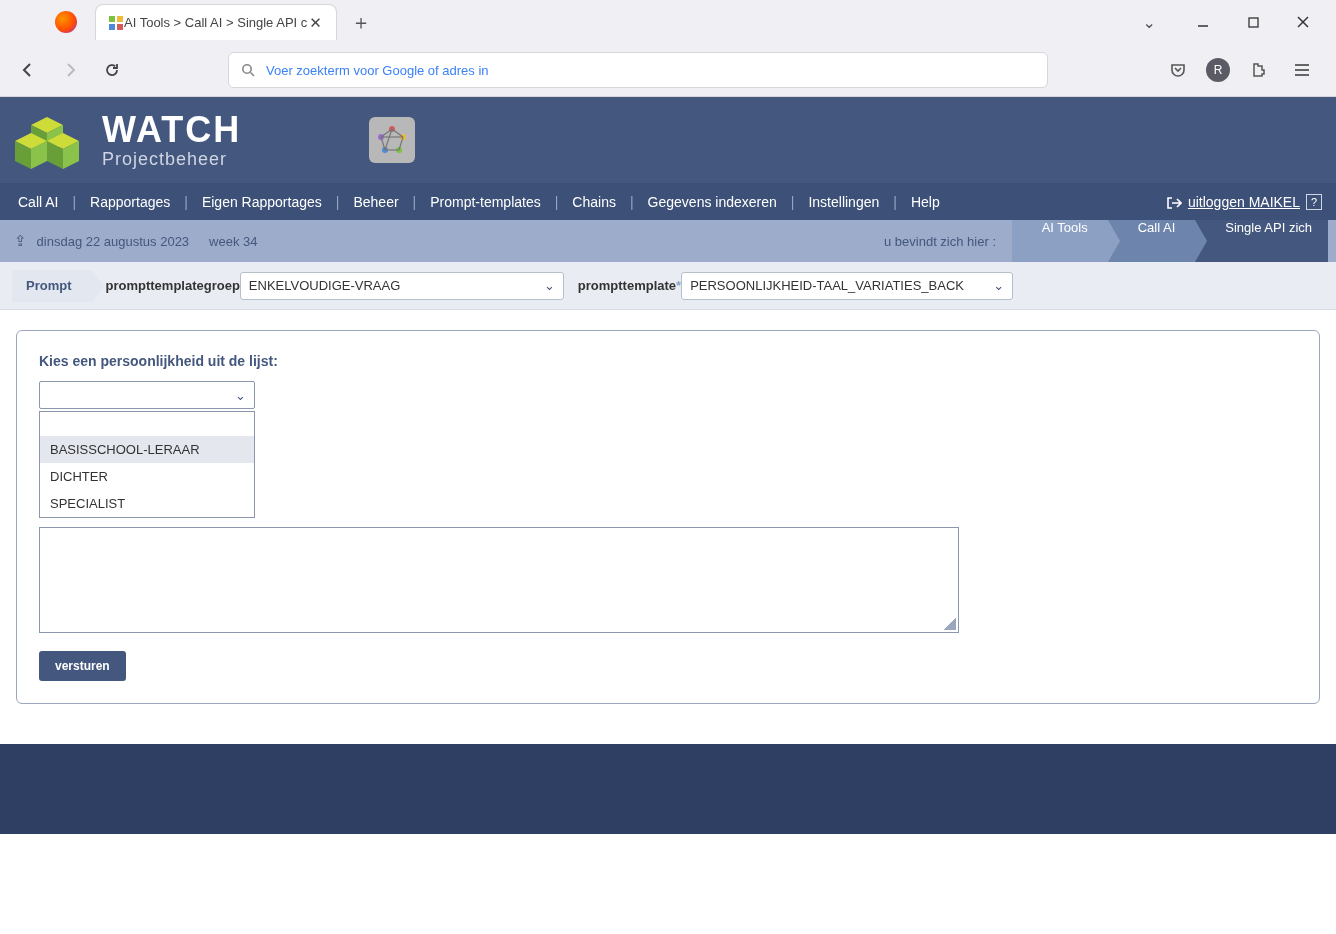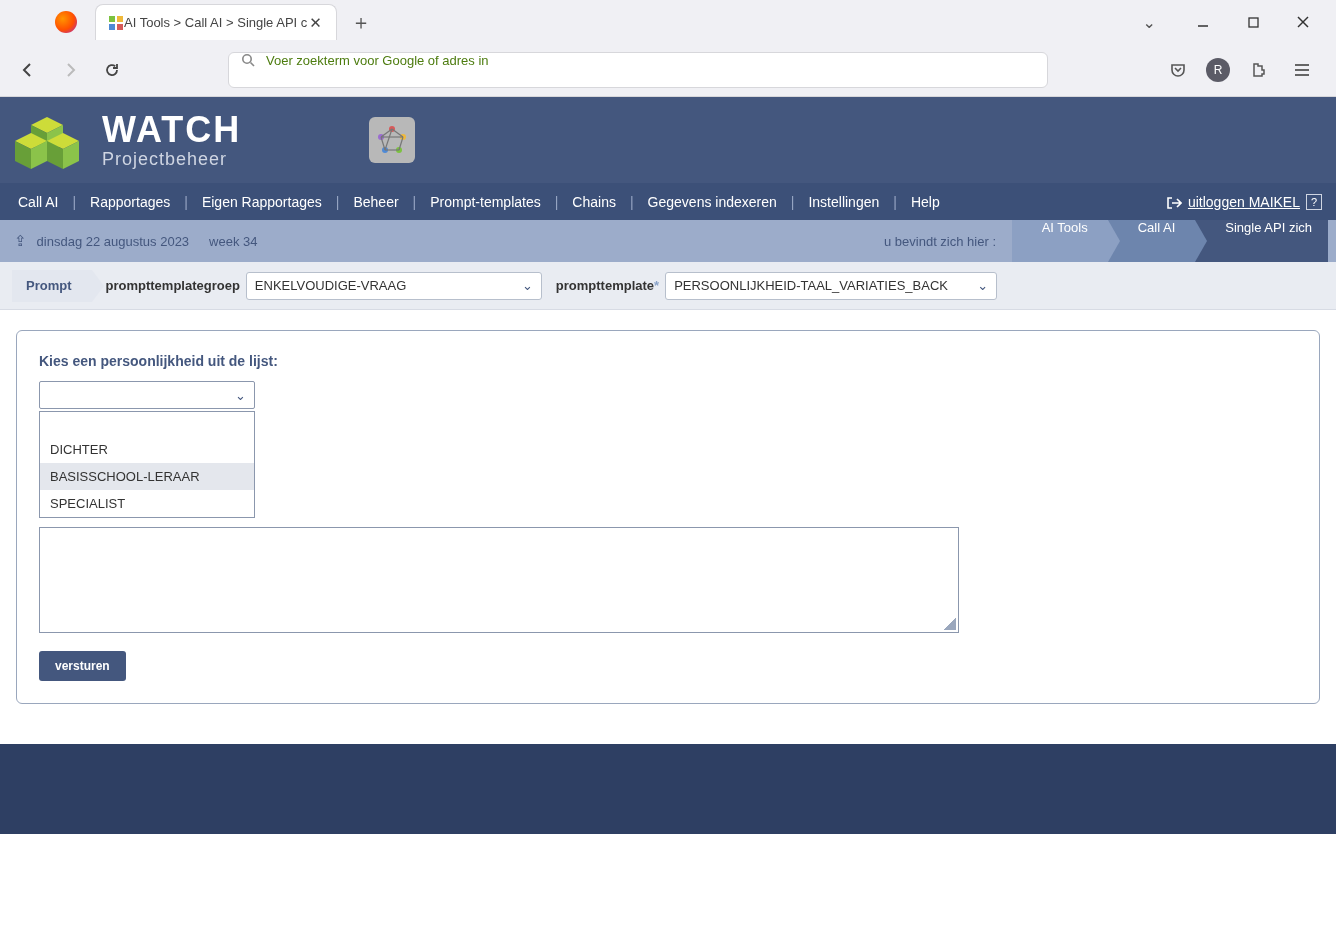--- a/index.html
+++ b/index.html
@@ -14,21 +14,21 @@
   .tab .title { white-space: nowrap; overflow: hidden; text-overflow: ellipsis; flex: 1; color: #444; }
   .tab .close { color: #444; font-size: 15px; padding: 0 2px; }
   .newtab { width: 28px; height: 28px; margin-left: 10px; display: flex; align-items: center; justify-content: center; color: #555; font-size: 20px; border-radius: 4px; }
   .wincontrols { margin-left: auto; display: flex; align-items: center; gap: 4px; padding-right: 10px; }
   .wincontrols .wc { width: 46px; height: 36px; display: flex; align-items: center; justify-content: center; color: #333; }
   .chevdown { font-size: 16px; color: #555; margin-right: 20px; }
 
   .toolbar { display: flex; align-items: center; height: 52px; gap: 10px; padding: 0 12px; }
   .tb-btn { width: 32px; height: 32px; display: flex; align-items: center; justify-content: center; color: #555; border-radius: 4px; }
   .tb-btn.disabled { color: #bbb; }
-  .omnibox { flex: 0 0 820px; height: 36px; margin-left: 90px; background: #fff; border: 1px solid #d7d7db; border-radius: 6px; display: flex; align-items: flex-start; padding: 0 12px; color: #4d7c0f; gap: 10px; }
+  .omnibox { flex: 0 0 820px; height: 36px; margin-left: 90px; background: #fff; border: 1px solid #d7d7db; border-radius: 6px; display: flex; align-items: center; padding: 0 12px; color: #3b82f6; gap: 10px; }
   .tb-right { margin-left: auto; display: flex; align-items: center; gap: 12px; padding-right: 6px; }
   .avatar-r { width: 24px; height: 24px; border-radius: 50%; background: #5b5b66; color: #fff; font-size: 12px; display: flex; align-items: center; justify-content: center; }
 
   
   .apphdr { background: #44577e; color: #fff; height: 86px; display: flex; align-items: center; padding: 16px 10px; gap: 18px; }
   .cubes { width: 74px; height: 74px; display: flex; align-items: center; justify-content: center; }
   .brand { display: flex; flex-direction: column; line-height: 1; }
   .brand .big { font-size: 36px; font-weight: 700; letter-spacing: 2px; }
   .brand .sub { font-size: 18px; color: #cfd5e2; margin-top: 2px; letter-spacing: 1px; }
   .hdr-icon { margin-left: 110px; width: 46px; height: 46px; background: #b8b8b8; border-radius: 6px; display: flex; align-items: center; justify-content: center; }
@@ -53,21 +53,21 @@
   .crumb.c2 { background: #6d85ad; color: #6d85ad; }
   .crumb.c2 span { color: #fff; }
   .crumb.c3 { background: #44577e; color: #44577e; padding-right: 16px; }
   .crumb.c3 span { color: #fff; }
   .crumb.c3::after { display: none; }
 
   
   .localbar { background: #e9ecf2; height: 48px; display: flex; align-items: center; padding: 0 12px; gap: 14px; font-size: 13px; border-bottom: 1px solid #d7dbe4; }
   .localbar .step { background: #e3e7ef; color: #44577e; font-weight: 700; padding: 0 20px 0 14px; height: 32px; display: flex; align-items: center; position: relative; }
   .localbar .step::after { content: ""; position: absolute; right: -12px; top: 0; bottom: 0; border-top: 16px solid transparent; border-bottom: 16px solid transparent; border-left: 12px solid #e3e7ef; }
-  .formctl { display: flex; align-items: center; gap: 6px; }
+  .formctl { display: flex; align-items: center; }
   .lbl { color: #333; font-weight: 700; }
   .lbl .ast { color: #8aa3c9; }
   .pseudo-select { height: 28px; border: 1px solid #b7bfcc; border-radius: 3px; background: #fff; display: flex; align-items: center; justify-content: space-between; padding: 0 8px; font-size: 13px; color: #333; }
   .pseudo-select .chev { color: #44577e; }
 
   
   .page { padding: 20px 16px 40px; }
   .tabs { display: flex; gap: 6px; margin-bottom: 22px; }
   .tabbtn { padding: 9px 14px; font-size: 12px; font-weight: 700; letter-spacing: 0.5px; border: none; }
   .tabbtn.active { background: #6d85ad; color: #fff; }
@@ -274,21 +274,21 @@
       </div>
   </div>
 </div>
 
 <div class="localbar">
   <div class="step">
       <span>Prompt</span>
     </div>
   <div class="formctl">
     <span class="lbl">prompttemplategroep</span>
-    <div class="pseudo-select" style="width:296px;">
+    <div class="pseudo-select" style="width:324px;">
       <span>ENKELVOUDIGE-VRAAG</span>
       <span class="chev">⌄</span>
     </div>
   </div>
   <div class="formctl">
     <span class="lbl"><span>prompttemplate</span><span class="ast">*</span></span>
     <div class="pseudo-select" style="width:332px;">
       <span>PERSOONLIJKHEID-TAAL_VARIATIES_BACK</span>
       <span class="chev">⌄</span>
     </div>
@@ -299,22 +299,22 @@
 
   <div class="panel">
     <label class="field-lbl">Kies een persoonlijkheid uit de lijst:</label>
 
     <div class="selwrap">
       <div class="selbox">
         <span class="chev">⌄</span>
       </div>
       <div class="dropdown">
         <div class="opt blank"></div>
+        <div class="opt hl">BASISSCHOOL-LERAAR</div>
         <div class="opt">DICHTER</div>
-        <div class="opt hl">BASISSCHOOL-LERAAR</div>
         <div class="opt">SPECIALIST</div>
       </div>
     </div>
 
     <div class="textarea-fake"></div>
 
     <button class="submit">versturen</button>
   </div>
 </div>
 

